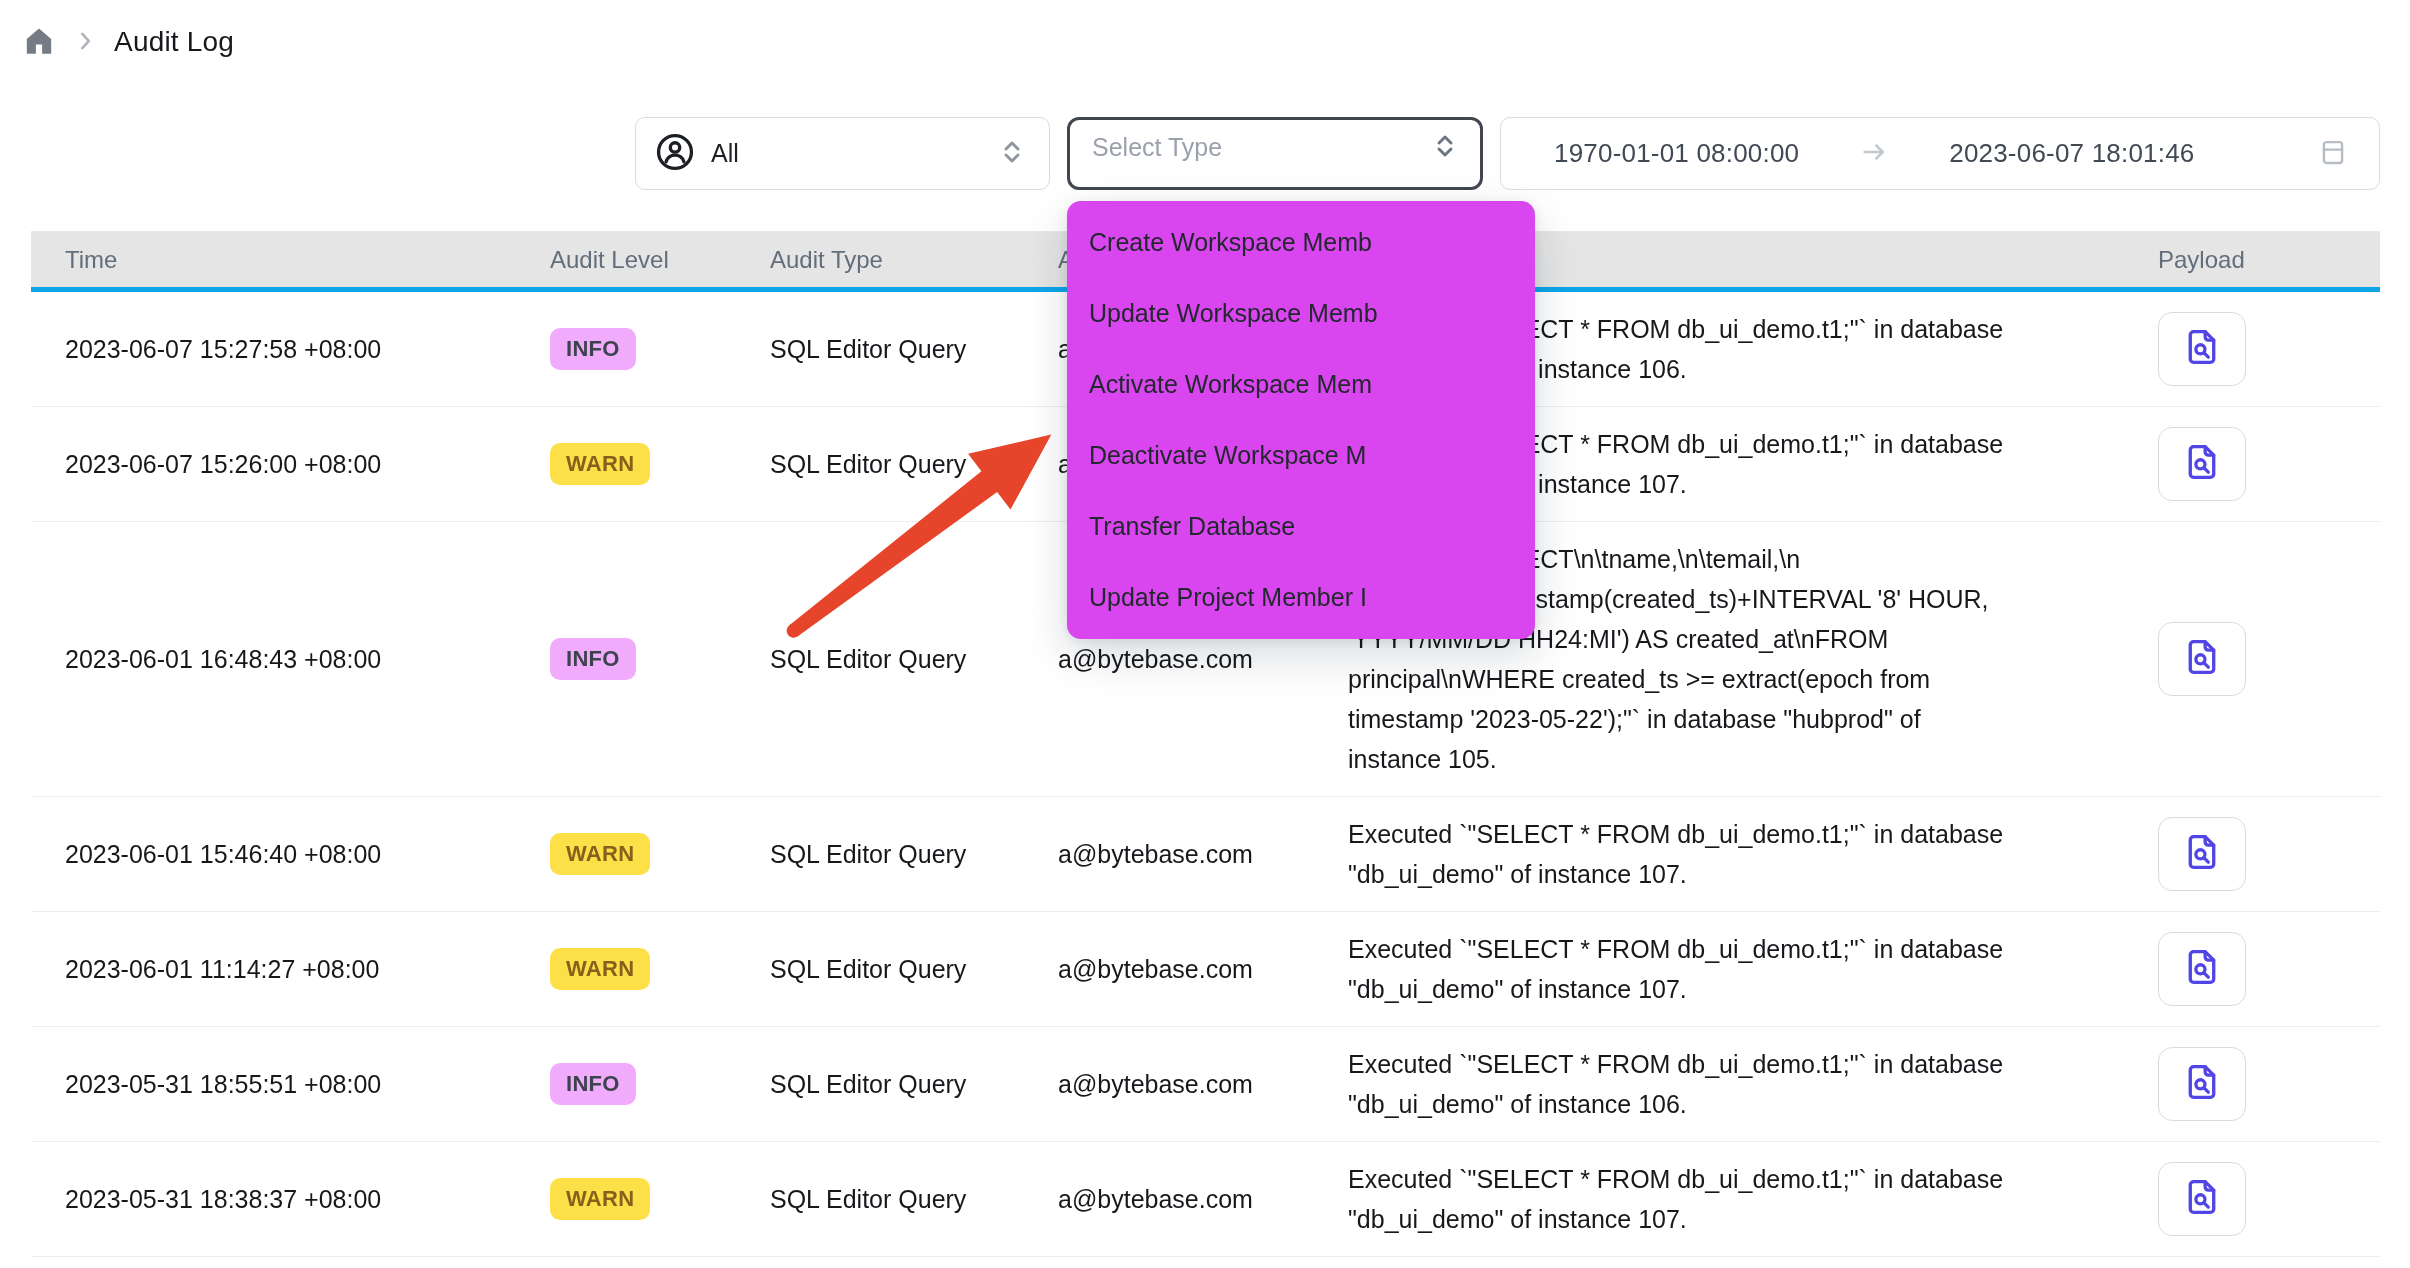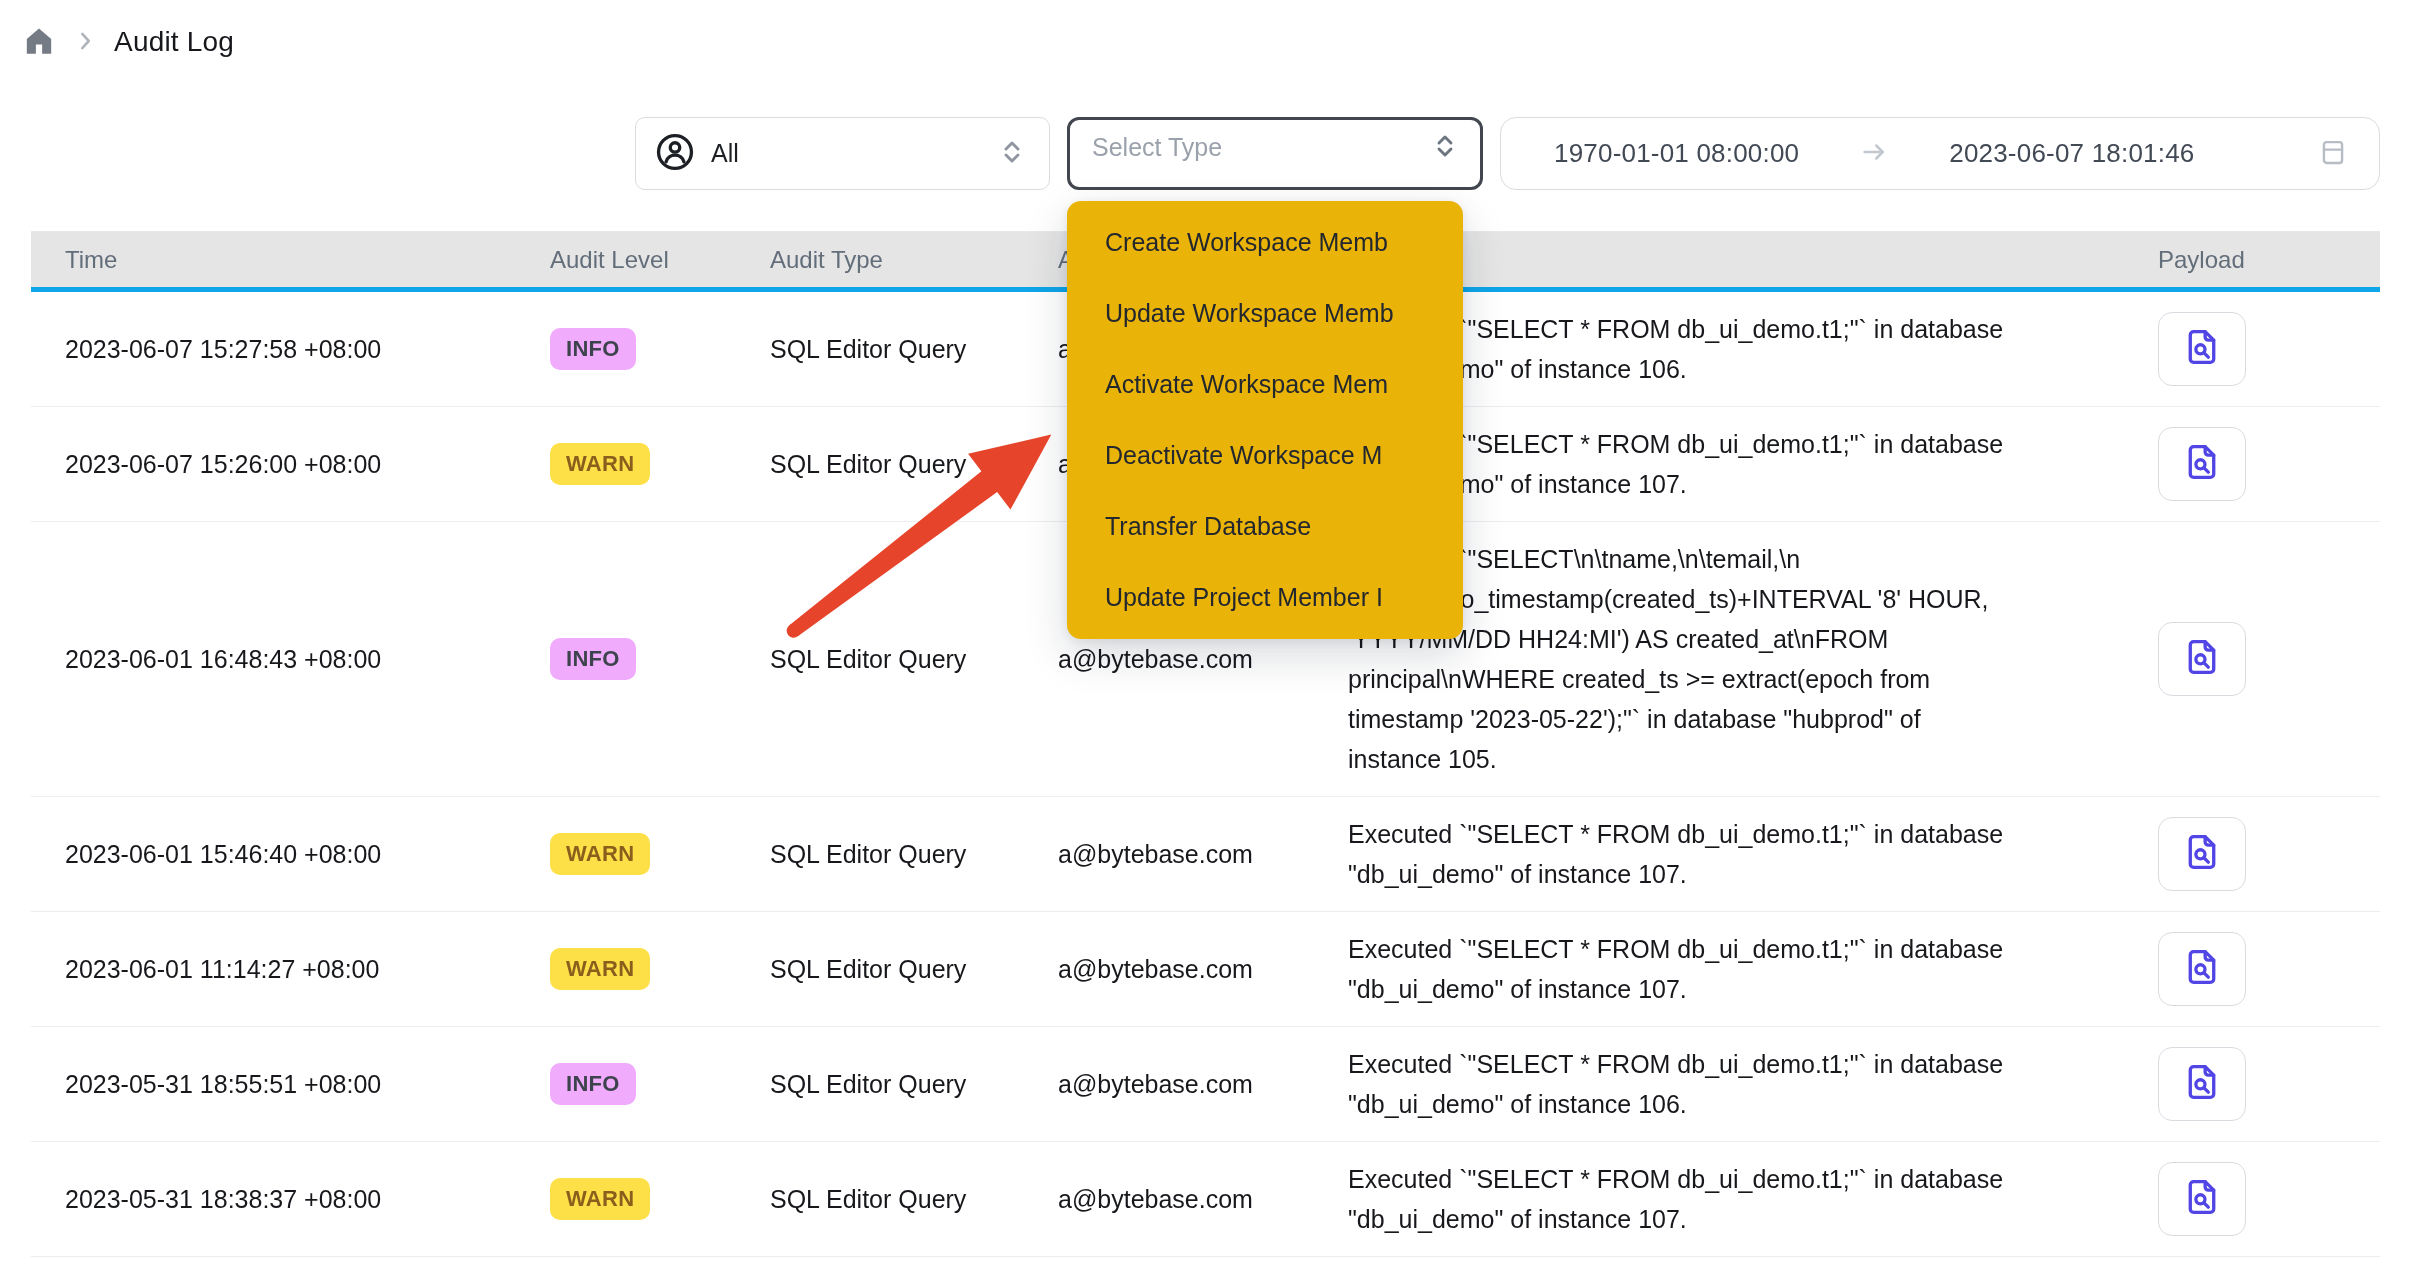--- a/index.html
+++ b/index.html
@@ -12,28 +12,28 @@
   .crumb-home { display:flex; align-items:center; cursor:pointer; }
   .crumb-title { font-size:28px; font-weight:500; color:#17181c; letter-spacing:.2px; }
 
   
   .control { position:absolute; top:117px; height:73px; background:#fff; display:flex; align-items:center; }
   .ctl-actor { left:635px; width:415px; border:1.5px solid #d9dce1; border-radius:10px; padding:0 22px 0 18px; cursor:pointer; }
   .ctl-actor .val { font-size:25px; color:#1c1f24; margin-left:15px; }
   .ctl-type { left:1067px; width:416px; border:3px solid #42474f; border-radius:12px; padding:0 20px 12px 22px; cursor:pointer; }
   .ctl-type .ph { font-size:25px; color:#9aa1ab; }
   .updown { margin-left:auto; flex:0 0 auto; }
-  .ctl-dates { left:1500px; width:880px; border:1.5px solid #d9dce1; border-radius:16px; padding:0 16px 0 53px; cursor:pointer; }
+  .ctl-dates { left:1500px; width:880px; border:1.5px solid #d9dce1; border-radius:10px; padding:0 16px 0 53px; cursor:pointer; }
   .ctl-dates .dt { font-size:26px; color:#414955; letter-spacing:.2px; }
   .range-arrow { margin:0 60px; flex:0 0 auto; }
   .cal { margin-left:auto; margin-right:14px; flex:0 0 auto; }
 
   
-  .type-menu { position:absolute; left:1067px; top:201px; width:396px; background:#eab308;
-               border-radius:14px; padding:6px 16px; z-index:10;
+  .type-menu { position:absolute; left:1067px; top:201px; width:468px; background:#d946ef;
+               border-radius:14px; padding:6px 0; z-index:10;
                box-shadow:0 16px 44px rgba(15,23,42,.16), 0 2px 10px rgba(15,23,42,.08); }
   .menu-item { height:71px; display:flex; align-items:center; padding:0 18px 0 22px;
                font-size:25px; color:#23272e; white-space:nowrap; overflow:hidden; cursor:pointer; }
 
   
   .table { position:absolute; left:31px; top:231px; width:2349px; }
   .grid-cols { display:grid; grid-template-columns:519px 220px 288px 290px 760px 272px; }
   .thead { height:61px; align-items:center; background:#e5e5e5;
            border-top:1px solid #e6e8eb; border-bottom:5px solid #0ea5e9;
            color:#636e7b; font-size:24px; font-weight:500; }

